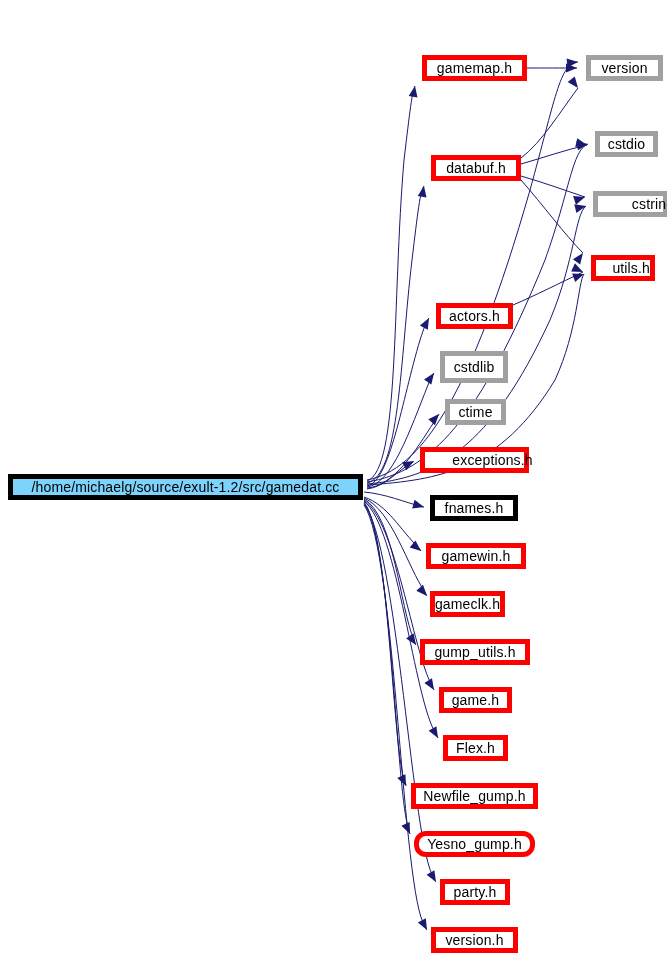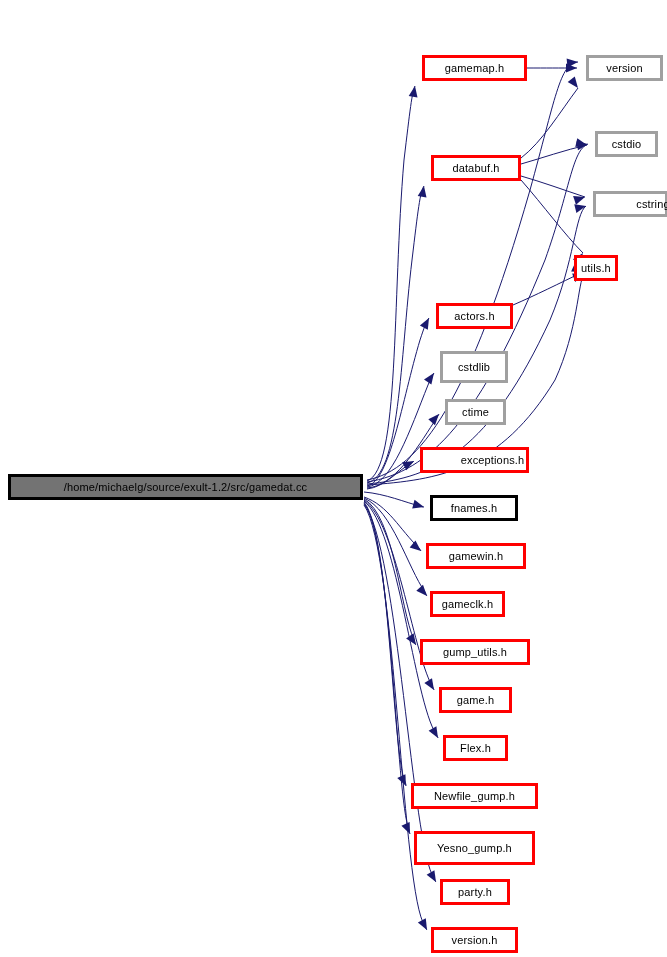--- a/index.html
+++ b/index.html
@@ -24,34 +24,34 @@
     height: 957px;
     pointer-events: none;
   }
   .node {
     position: absolute;
     box-sizing: border-box;
     display: flex;
     align-items: center;
     justify-content: center;
     white-space: nowrap;
-    font-size: 11px;
+    font-size: 14px;
     line-height: 1;
     letter-spacing: 0.15px;
     color: #000000;
     background: #ffffff;
-    border: 3px solid #22c55e;
+    border: 5px solid #22c55e;
     cursor: pointer;
     user-select: none;
   }
   .node.red    { border-color: #ff0000; }
   .node.black  { border-color: #000000; }
   .node.gray   { border-color: #a0a0a0; }
   .node.root {
-    background: #737373;
+    background: #7dd3fc;
     border-color: #000000;
     cursor: default;
   }
   .node-label {
     pointer-events: none;
   }
 </style>
 </head>
 <body>
 
@@ -124,21 +124,21 @@
       </div>
       <div class="node gray" style="left: 595px; top: 131px; width: 63px; height: 26px;">
         <span class="node-label">cstdio</span>
       </div>
       <div class="node red" style="left: 431px; top: 155px; width: 90px; height: 26px; align-items: center;">
         <span class="node-label">databuf.h</span>
       </div>
       <div class="node gray" style="left: 593px; top: 191px; width: 75px; height: 26px; padding-left: 45px;">
         <span class="node-label">cstring</span>
       </div>
-      <div class="node red" style="left: 574px; top: 255px; width: 44px; height: 26px;">
+      <div class="node red" style="left: 591px; top: 255px; width: 64px; height: 26px; justify-content: flex-end;">
         <span class="node-label">utils.h</span>
       </div>
       <div class="node red" style="left: 436px; top: 303px; width: 77px; height: 26px;">
         <span class="node-label">actors.h</span>
       </div>
       <div class="node gray" style="left: 440px; top: 351px; width: 68px; height: 32px;">
         <span class="node-label">cstdlib</span>
       </div>
       <div class="node gray" style="left: 445px; top: 399px; width: 61px; height: 26px;">
         <span class="node-label">ctime</span>
@@ -160,21 +160,21 @@
       </div>
       <div class="node red" style="left: 439px; top: 687px; width: 73px; height: 26px;">
         <span class="node-label">game.h</span>
       </div>
       <div class="node red" style="left: 443px; top: 735px; width: 65px; height: 26px;">
         <span class="node-label">Flex.h</span>
       </div>
       <div class="node red" style="left: 411px; top: 783px; width: 127px; height: 26px;">
         <span class="node-label">Newfile_gump.h</span>
       </div>
-      <div class="node red" style="left: 414px; top: 831px; width: 121px; height: 34px;">
+      <div class="node red" style="left: 414px; top: 831px; width: 121px; height: 26px; border-radius: 12px;">
         <span class="node-label">Yesno_gump.h</span>
       </div>
       <div class="node red" style="left: 440px; top: 879px; width: 70px; height: 26px;">
         <span class="node-label">party.h</span>
       </div>
       <div class="node red" style="left: 431px; top: 927px; width: 87px; height: 26px;">
         <span class="node-label">version.h</span>
       </div>
     </div>
 

